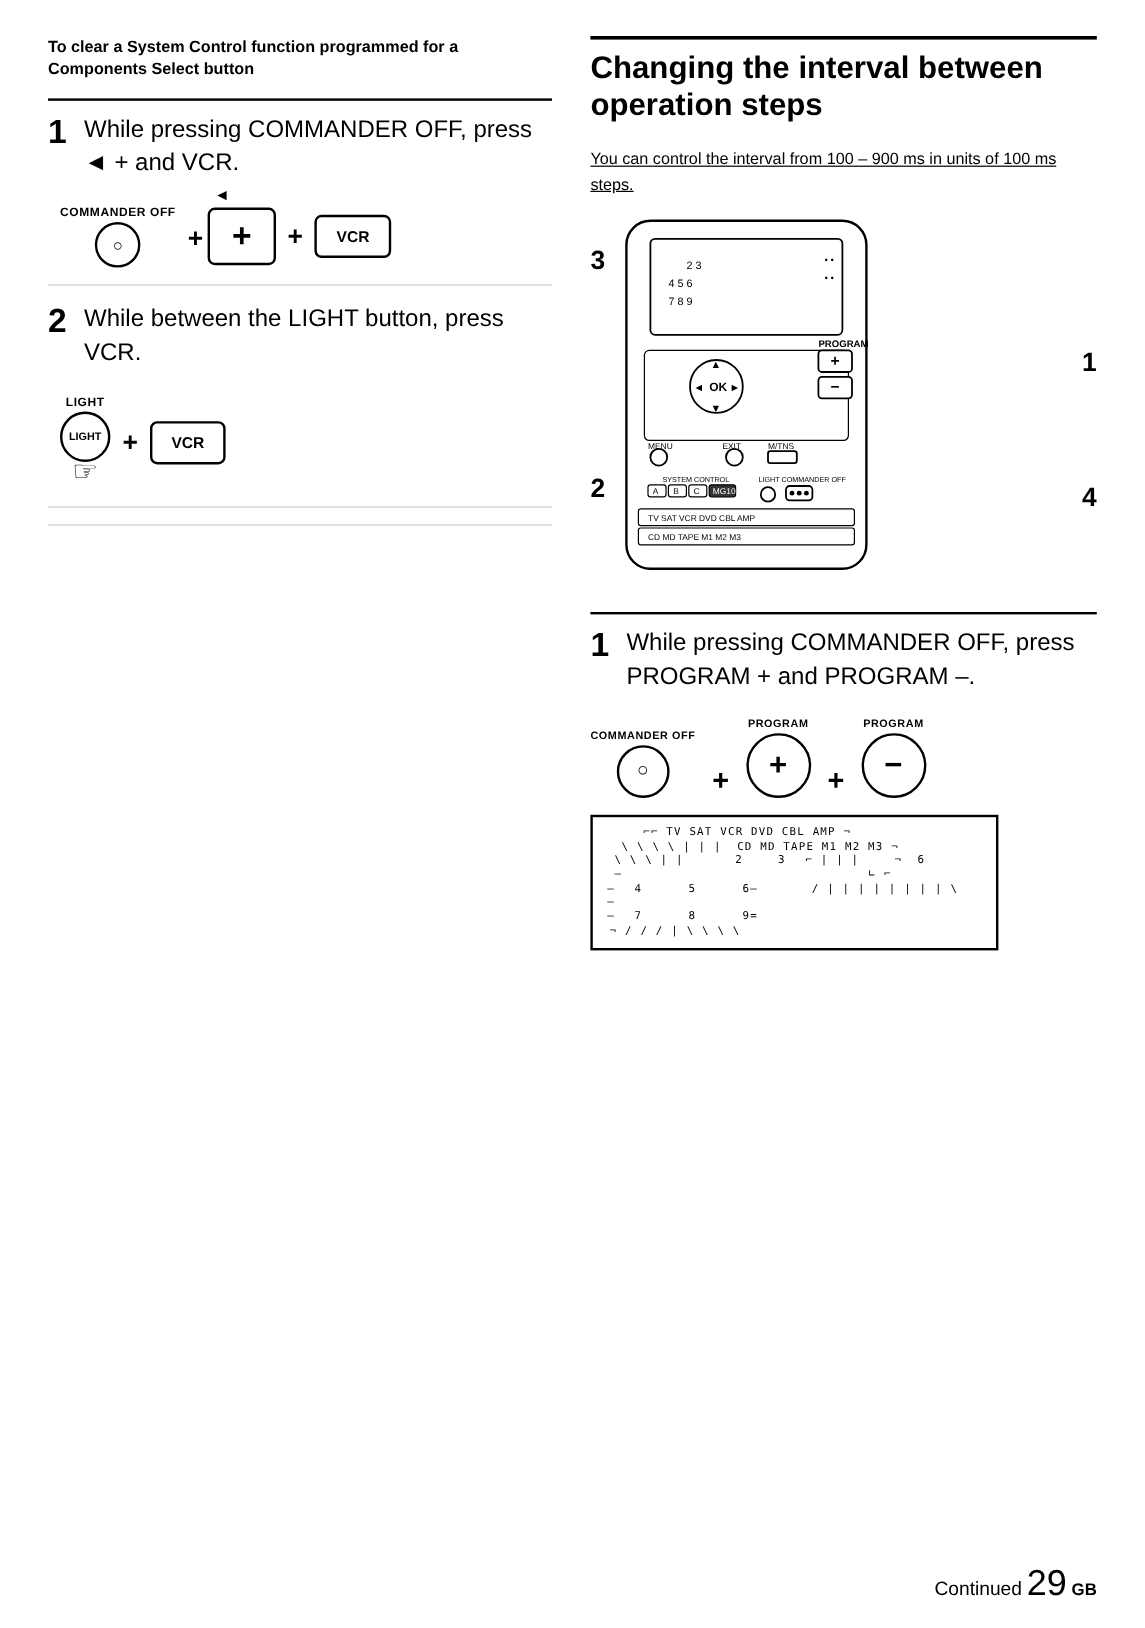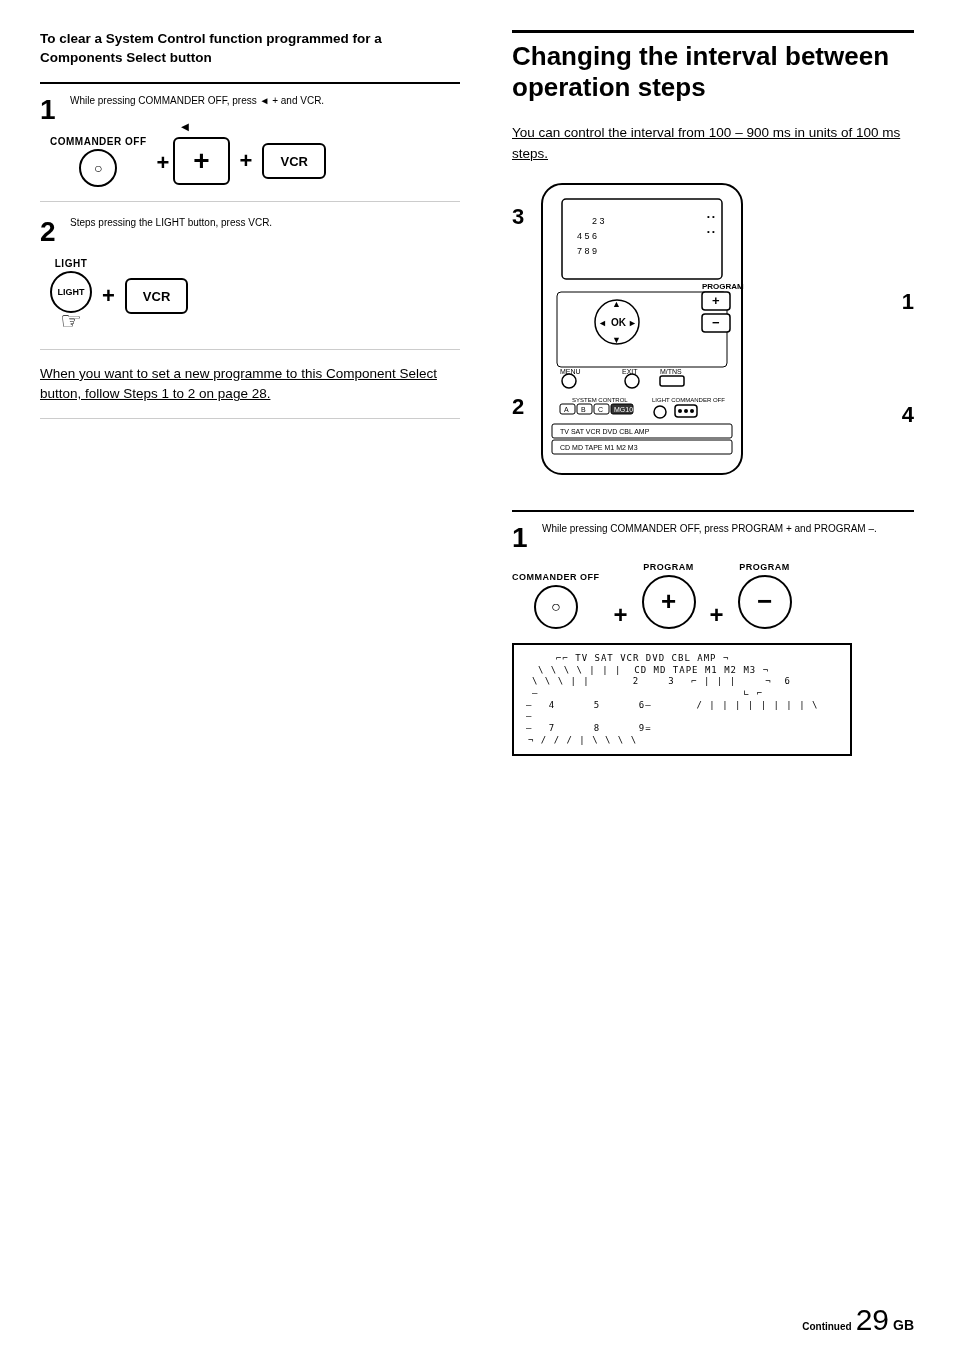--- a/index.html
+++ b/index.html
@@ -7,21 +7,21 @@
       font-family: Arial, Helvetica, sans-serif;
       font-size: 14px;
       background: #fff;
       color: #000;
       width: 954px;
       min-height: 1357px;
       padding: 30px 40px;
     }
     .page-layout {
       display: flex;
-      gap: 52px;
+      gap: 32px;
       width: 100%;
     }
     .left-col {
       width: 420px;
       flex-shrink: 0;
     }
     .right-col {
       flex: 1;
     }
     hr.section-rule {
@@ -42,21 +42,21 @@
     }
     .main-heading {
       font-size: 26px;
       font-weight: bold;
       line-height: 1.2;
       margin-bottom: 20px;
       border-top: 3px solid #000;
       padding-top: 8px;
     }
     .step-text {
-      font-size: 10px;
+      font-size: 20px;
       line-height: 1.4;
       margin-bottom: 10px;
     }
     .step-row {
       display: flex;
       align-items: flex-start;
       gap: 6px;
       margin-bottom: 10px;
     }
     .step-num-col {
@@ -205,41 +205,40 @@
       </div>
     </div>
 
     <hr class="thin-rule">
 
     <div class="step-row">
       <div class="step-num-col">
         <span>2</span>
       </div>
       <div class="step-content">
-        <div class="step-text">Steps pressing the LIGHT button, press VCR.</div>
+        <div class="step-text">While between the LIGHT button, press VCR.</div>
       </div>
     </div>
 
     <div class="btn-diagram" style="margin-left: 10px;">
       <div class="btn-group">
         <span class="btn-label">LIGHT</span>
         <div class="btn-round-light" style="width:42px;height:42px;border-radius:50%; border:2px solid #000; display:flex; align-items:center; justify-content:center;">
           <span style="font-size:9px; font-weight:bold;">LIGHT</span>
         </div>
         <div class="light-hand">☞</div>
       </div>
       <span class="plus-sign">+</span>
       <div class="btn-rect">
         <span>VCR</span>
       </div>
     </div>
 
     <hr class="thin-rule">
 
-    <p class="desc-text">When you want to set a new programme to this Component Select button, follow Steps 1 to 2 on page 28.</p>
 
     <hr class="thin-rule">
   </div>
 
   <div class="right-col">
     <h1 class="main-heading">Changing the interval between operation steps</h1>
     <p class="desc-text">You can control the interval from 100 – 900 ms in units of 100 ms steps.</p>
 
     <div style="position:relative; margin: 10px 0 16px 0;">
       <svg width="260" height="320" viewBox="0 0 260 320" style="display:block;">
@@ -366,16 +365,16 @@
         — <span style="margin-left:10px;">7</span>&nbsp;&nbsp;&nbsp;&nbsp;&nbsp;&nbsp;<span>8</span>&nbsp;&nbsp;&nbsp;&nbsp;&nbsp;&nbsp;<span>9</span>=
       </div>
       <div class="display-line">
         <span style="margin-left:2px;">¬</span> / / / | \ \ \ \
       </div>
     </div>
   </div>
 </div>
 
 <div style="position:fixed; bottom:20px; right:40px; display:flex; align-items:baseline; gap:4px;">
-  <span style="font-size:10px; font-weight:bold;">Continued</span>
+  <span style="font-size:16px; font-weight:normal;">Continued</span>
   <span style="font-size:30px; font-weight:normal;">29</span>
   <span style="font-size:14px; font-weight:bold; vertical-align:super;">GB</span>
 </div>
 
 </body></html>

